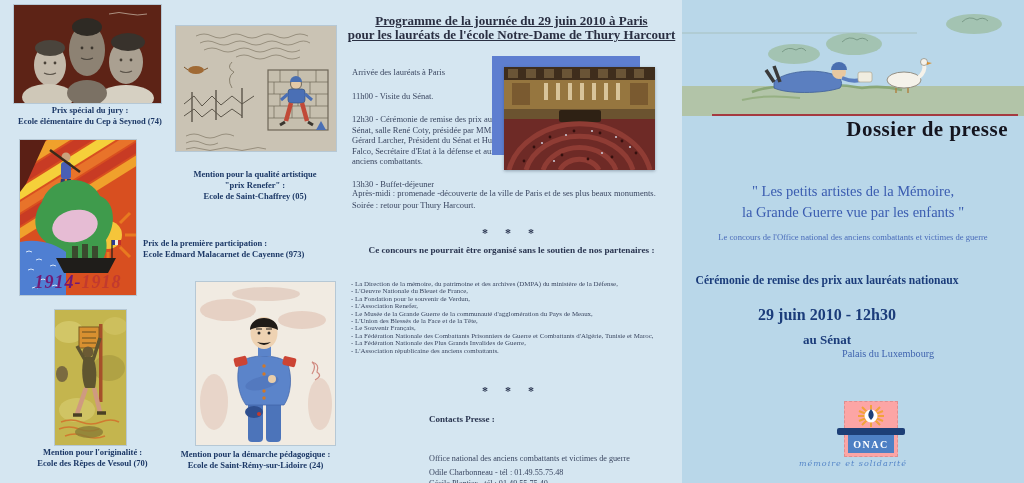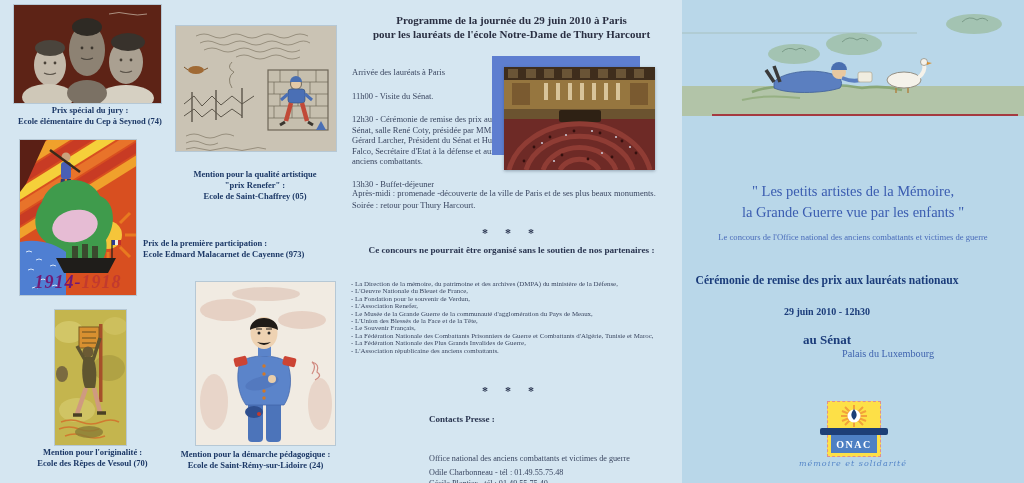--- a/index.html
+++ b/index.html
@@ -6,21 +6,21 @@
   .page{position:relative;width:1024px;height:483px;overflow:hidden;
         background:#d5e6f1;font-family:"Liberation Serif","DejaVu Serif",serif;
         color:#35425f;}
   .abs{position:absolute;}
   .c{text-align:center;}
 
   
   .caption{font-size:8.5px;line-height:11px;font-weight:bold;color:#1c3866;}
 
   
-  .mid-title{font-size:11px;line-height:13.5px;font-weight:bold;color:#2a2f42;}
+  .mid-title{font-size:13px;line-height:13.5px;font-weight:bold;color:#2a2f42;text-decoration:underline;}
   .sched{font-size:8.5px;line-height:10.5px;color:#3a4660;width:156px;}
   .sched p{margin:0 0 8px 0;}
   .sched p.gap{margin-bottom:13px;}
   .longline{font-size:8.5px;line-height:11px;color:#3a4660;white-space:nowrap;}
   .stars{font-size:12px;font-weight:bold;letter-spacing:7px;color:#2a3550;}
   .partners-heading{font-size:9.2px;font-weight:bold;color:#2a3550;}
   .partners{font-size:6.9px;line-height:7.4px;color:#3a4660;}
   .partners div{white-space:nowrap;}
   .contacts{font-size:8.2px;line-height:11px;color:#3a4660;}
   .contacts .h{font-size:9px;font-weight:bold;color:#2a3550;margin-bottom:4px;}
@@ -31,22 +31,22 @@
   .dossier-title{position:absolute;left:0;right:16px;top:117px;text-align:right;
                  font-size:21px;font-weight:bold;color:#14141e;letter-spacing:.5px;}
   .quote{position:absolute;left:0;width:342px;text-align:center;
          font-size:14.5px;line-height:21px;color:#3a5cb0;}
   .subtitle{position:absolute;left:0;width:342px;text-align:center;
             font-size:8.6px;color:#4a6cba;}
   .r-bold{position:absolute;left:0;width:290px;text-align:center;font-weight:bold;color:#1b3c7a;}
   .r-plain{position:absolute;left:0;width:412px;text-align:center;color:#3f63ae;}
 
   
-  .logo-frame{position:absolute;left:145px;top:401px;width:54px;height:56px;
-              background:#fde047;border:1px dashed #dd8f8f;box-sizing:border-box;}
+  .logo-frame{position:absolute;left:162px;top:401px;width:54px;height:56px;
+              background:#fca5a5;border:1px dashed #dd8f8f;box-sizing:border-box;}
   .logo-bar{position:absolute;left:-8px;right:-8px;top:26px;height:7px;
             background:#1d3f77;border-radius:2px;}
   .logo-blue{position:absolute;left:3px;right:3px;top:33px;bottom:3px;background:#4e80c4;
              display:flex;align-items:center;justify-content:center;}
   .logo-blue span{color:#ffffff;font-size:10px;font-weight:bold;letter-spacing:1.5px;}
   .logo-motto{position:absolute;left:0;width:342px;top:459px;text-align:center;
               font-style:italic;font-size:8px;letter-spacing:1px;color:#5586c8;
               font-family:"DejaVu Serif","Liberation Serif",serif;}
 
   .artwork{position:absolute;box-shadow:0 0 0 1px rgba(90,110,130,.25);}
@@ -360,28 +360,29 @@
         <ellipse cx="222" cy="80" rx="17" ry="8" fill="#f5f2ea" stroke="#8a8578" stroke-width=".9"></ellipse>
         <path d="M236 78 q8 -6 6 -14" stroke="#f5f2ea" stroke-width="4" fill="none"></path>
         <circle cx="242" cy="62" r="3.5" fill="#f5f2ea" stroke="#8a8578" stroke-width=".7"></circle>
         <path d="M245 62 l5 1 l-5 2 z" fill="#d89030"></path>
         <path d="M214 88 v5 M226 88 v5" stroke="#b08040" stroke-width="1.4"></path>
       </g>
     </svg>
 
     <div class="red-rule"></div>
 
+    <div class="dossier-title">Dossier de presse</div>
 
     <div class="quote" style="top:181px;">" Les petits artistes de la Mémoire,</div>
     <div class="quote" style="top:202px;">la Grande Guerre vue par les enfants "</div>
 
     <div class="subtitle" style="top:232px;">Le concours de l'Office national des anciens combattants et victimes de guerre</div>
 
     <div class="r-bold" style="top:274px;font-size:11.6px;">Cérémonie de remise des prix aux lauréats nationaux</div>
-    <div class="r-bold" style="top:306px;font-size:10px;">29 juin 2010 - 12h30</div>
+    <div class="r-bold" style="top:306px;font-size:16px;">29 juin 2010 - 12h30</div>
     <div class="r-bold" style="top:332px;font-size:13px;">au Sénat</div>
     <div class="r-plain" style="top:348px;font-size:10.2px;">Palais du Luxembourg</div>
 
     <div class="logo-frame">
       <svg width="52" height="26" viewBox="0 0 52 26" style="position:absolute;left:0;top:1px;">
         <g stroke="#f2a23a" stroke-width="2">
           <path d="M26 13 v-11 M26 13 v11 M26 13 h-13 M26 13 h13 M26 13 l-9 -9 M26 13 l9 9 M26 13 l9 -9 M26 13 l-9 9 M26 13 l-12 -5 M26 13 l12 5 M26 13 l12 -5 M26 13 l-12 5"></path>
         </g>
         <circle cx="26" cy="13" r="6.5" fill="#ffffff"></circle>
         <path d="M26 6 C29 10 30 13 26 17 C22 13 23 10 26 6 Z" fill="#1d3f77"></path>

